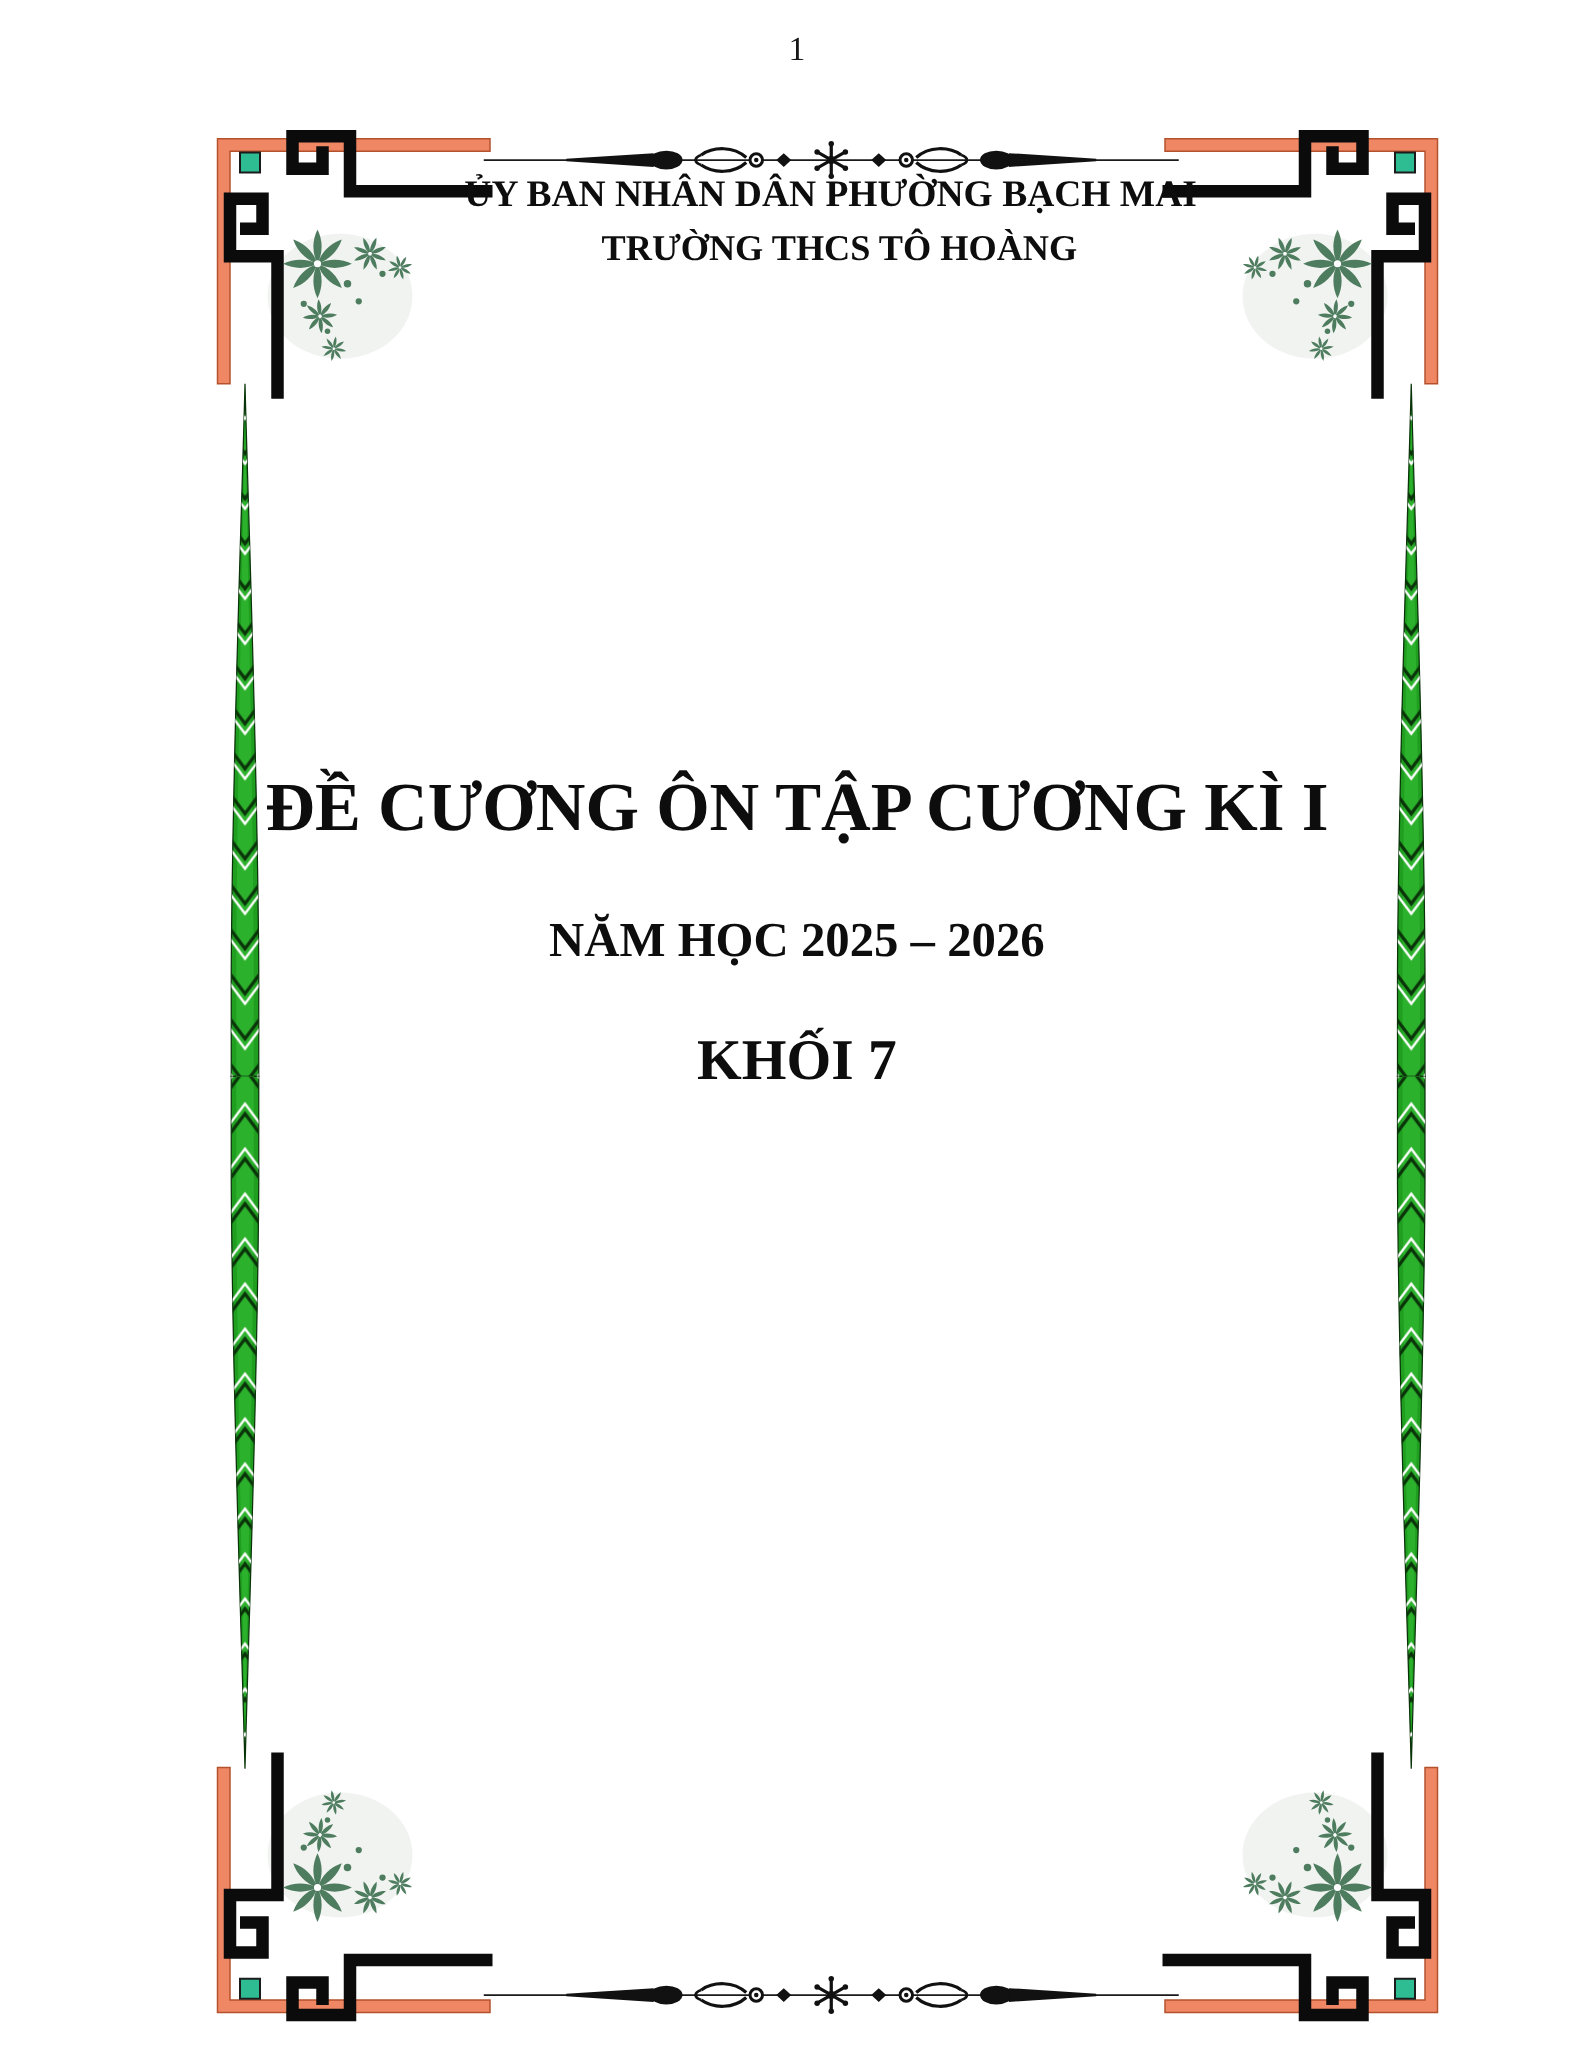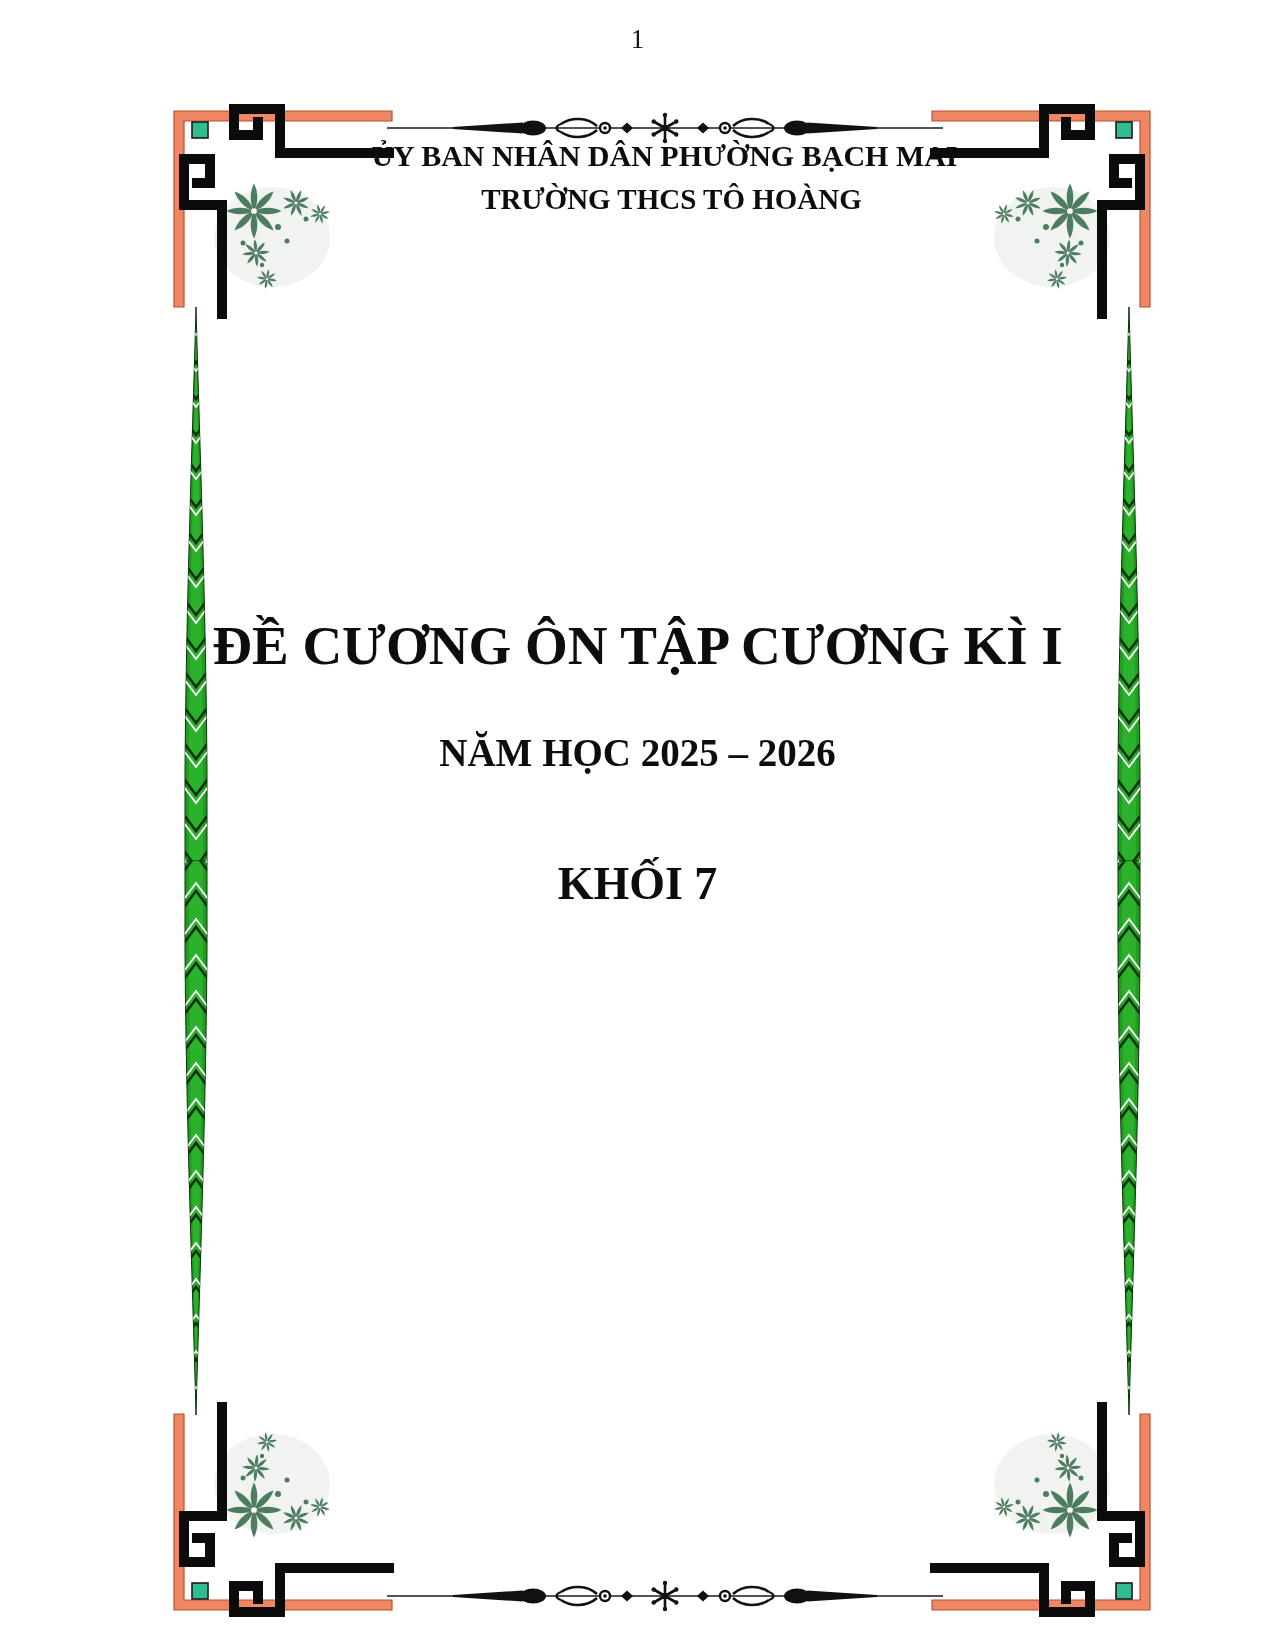--- a/index.html
+++ b/index.html
@@ -18,21 +18,21 @@
     white-space:nowrap;line-height:1.15;
   }
   .pageno{
     position:absolute;top:24px;left:0;width:1275px;
     text-align:center;font-size:27px;font-weight:normal;color:#161616;
   }
   .hdr1{top:139px;font-size:30px;transform:translateX(27px);}
   .hdr2{top:183px;font-size:29px;margin-left:34px;}
   .title1{top:614px;font-size:55px;}
   .title2{top:731px;font-size:39px;}
-  .title3{top:822px;font-size:46px;margin-top:36px;}
+  .title3{top:822px;font-size:46px;}
   svg.corner{width:240px;height:240px;}
   .corner-tl{left:170px;top:95px;}
   .corner-tr{left:914px;top:95px;transform:scaleX(-1);}
   .corner-bl{left:170px;top:1386px;transform:scaleY(-1);}
   .corner-br{left:914px;top:1386px;transform:rotate(180deg);}
   .vine-left{left:183px;top:305px;}
   .vine-right{left:1116px;top:305px;}
   .divider-top{left:385px;top:106px;}
   .divider-bottom{left:385px;top:1574px;}
 </style>

